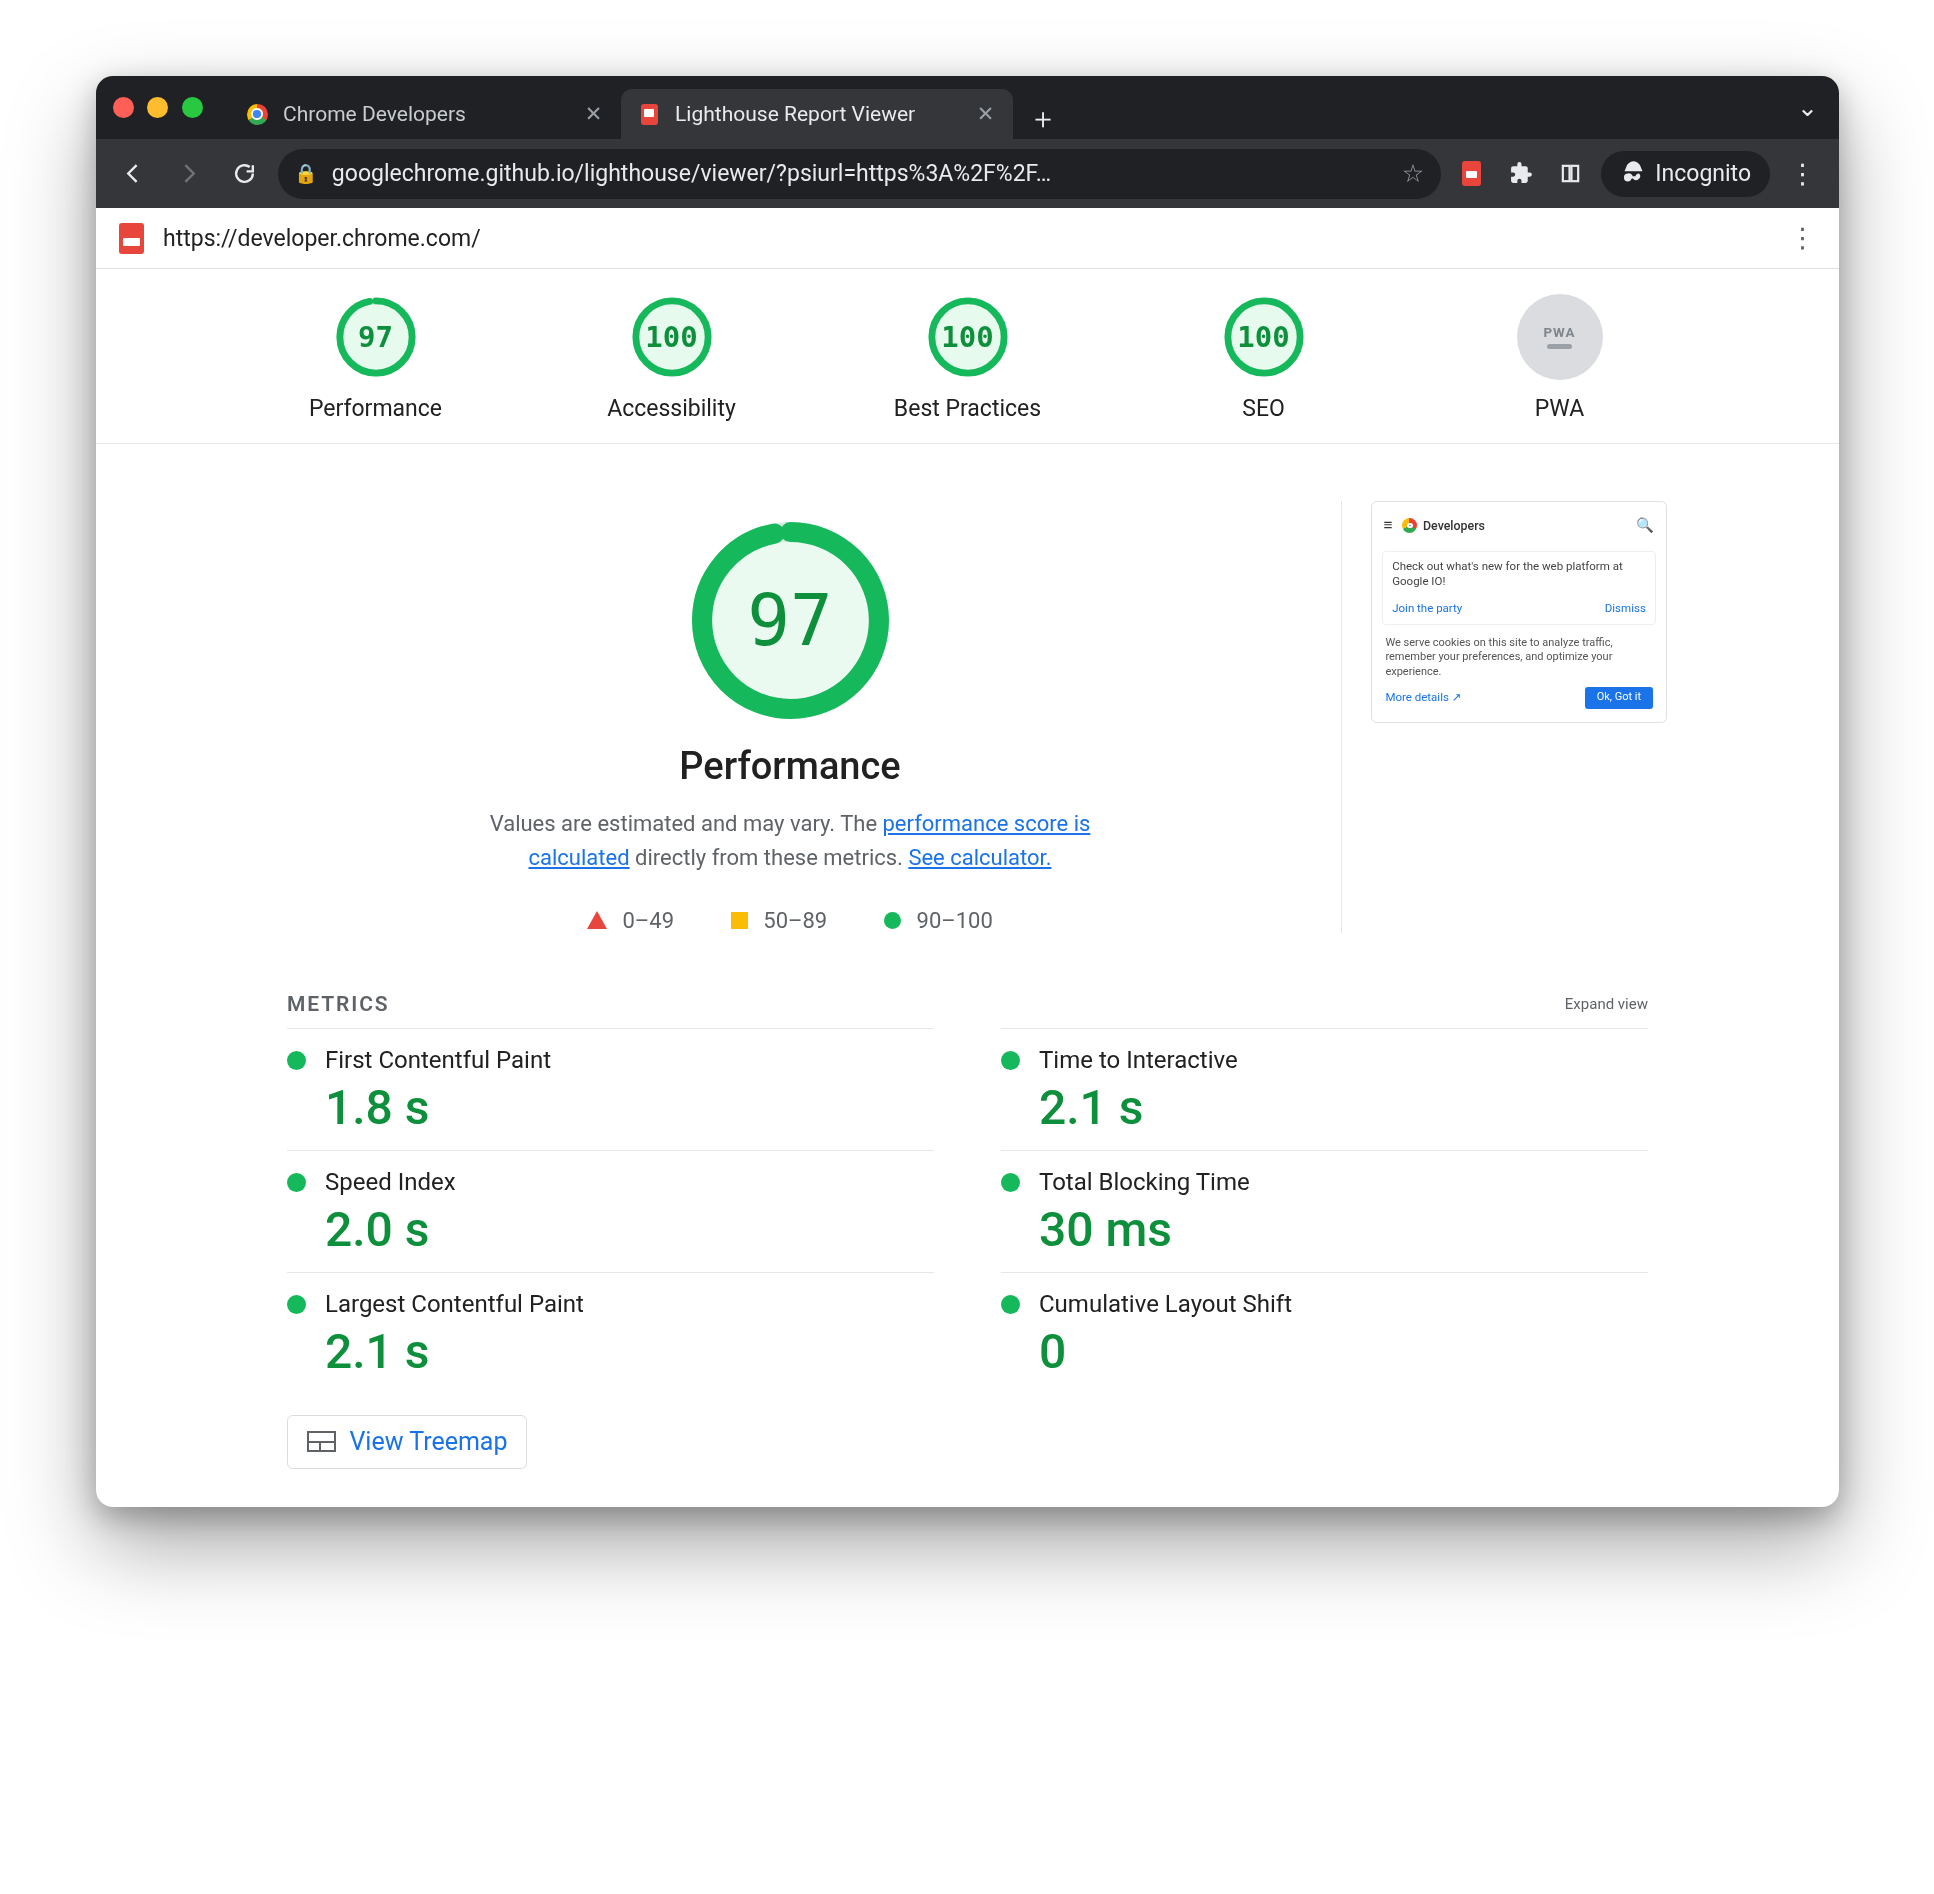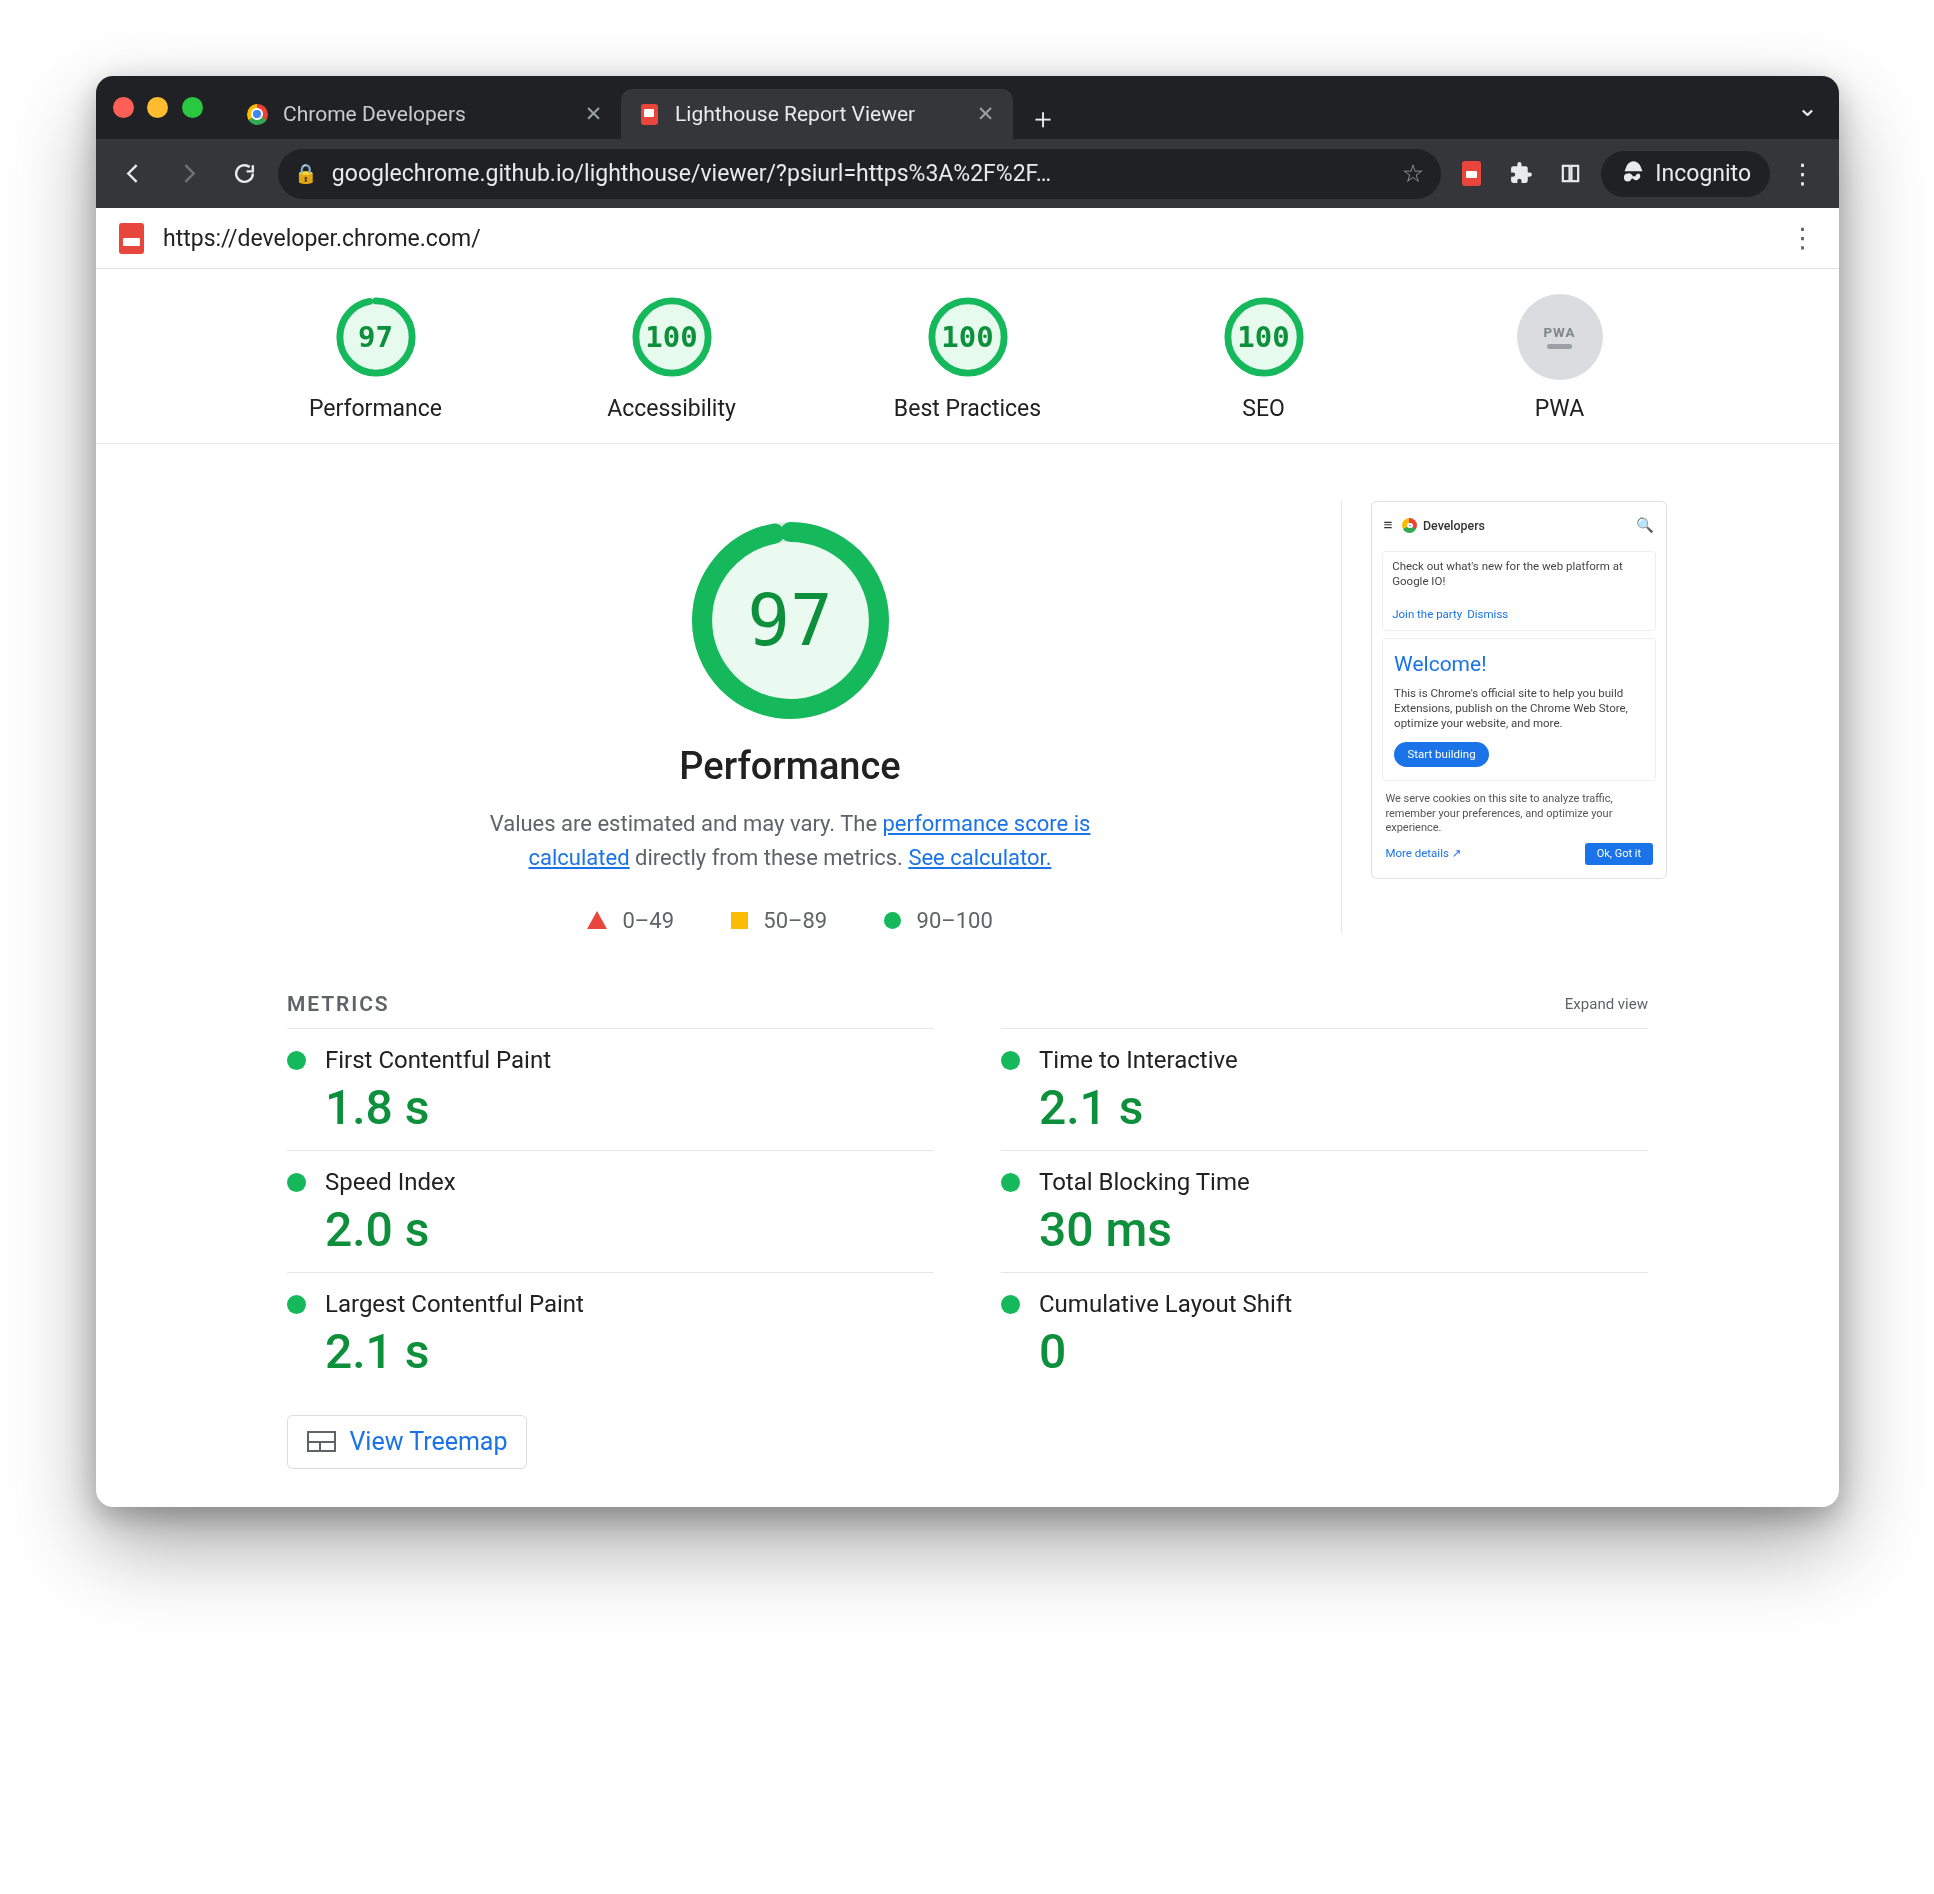--- a/index.html
+++ b/index.html
@@ -109,21 +109,21 @@
     width:296px; border:1px solid #e0e0e0; border-radius:5.7px; padding:9.6px;
     background:#fff; font-size:12.4px; color:#333; line-height:1.3;
     display:flex; flex-direction:column; gap:7.6px;
     align-self:flex-start;
   }
   .thumb .hdr { display:flex; align-items:center; gap:9.6px; padding:3.8px 1.9px 7.6px; }
   .thumb .hdr .ham { font-size:15.3px; }
   .thumb .hdr .brand { display:flex; align-items:center; gap:5.7px; font-weight:500; }
   .thumb .hdr .sch { margin-left:auto; font-size:14.3px;}
   .thumb .banner { border:1px solid #eee; border-radius:3.8px; padding:7.6px 9.6px; font-size:11.5px; color:#444;}
-  .thumb .banner .links { display:flex; justify-content:flex-start; gap:5px; margin-top:18px; font-size:11.5px;}
+  .thumb .banner .links { display:flex; justify-content:space-between; gap:5px; margin-top:12px; font-size:11.5px;}
   .thumb .banner .links span { color:#1a73e8; }
   .thumb .card { border:1px solid #eee; border-radius:3.8px; padding:11.5px 11.5px 13.4px; }
   .thumb .card h3 { color:#1a73e8; font-size:21px; font-weight:400; margin-bottom:7.6px;}
   .thumb .card p { font-size:11.5px; color:#444; margin-bottom:11.5px;}
   .thumb .pillbtn { display:inline-block; background:#1a73e8; color:#fff; border-radius:13.4px; padding:4.8px 13.4px; font-size:11.5px;}
   .thumb .cookie { font-size:11px; color:#555; padding:3.8px; }
   .thumb .cookie .row{ display:flex; align-items:center; justify-content:space-between; margin-top:7.6px;}
   .thumb .cookie .row .more{ color:#1a73e8; font-size:11.5px;}
   .thumb .cookie .row .ok{ background:#1a73e8; color:#fff; border-radius:2.9px; padding:3.8px 11.5px; font-size:11px;}
 
@@ -309,25 +309,20 @@
           </span>
         <span class="sch">🔍</span>
       </div>
       <div class="banner">
         <span>Check out what's new for the web platform at Google IO!</span>
         <div class="links">
             <span>Join the party</span>
             <span>Dismiss</span>
           </div>
       </div>
-      <div class="card">
-        <h3>Welcome!</h3>
-        <p>This is Chrome's official site to help you build Extensions, publish on the Chrome Web Store, optimize your website, and more.</p>
-        <span class="pillbtn">Start building</span>
-      </div>
       <div class="cookie">
         <span>We serve cookies on this site to analyze traffic, remember your preferences, and optimize your experience.</span>
         <div class="row">
           <span class="more"><span>More details</span> ↗</span>
           <span class="ok">Ok, Got it</span>
         </div>
       </div>
     </div>
   </div>
 

